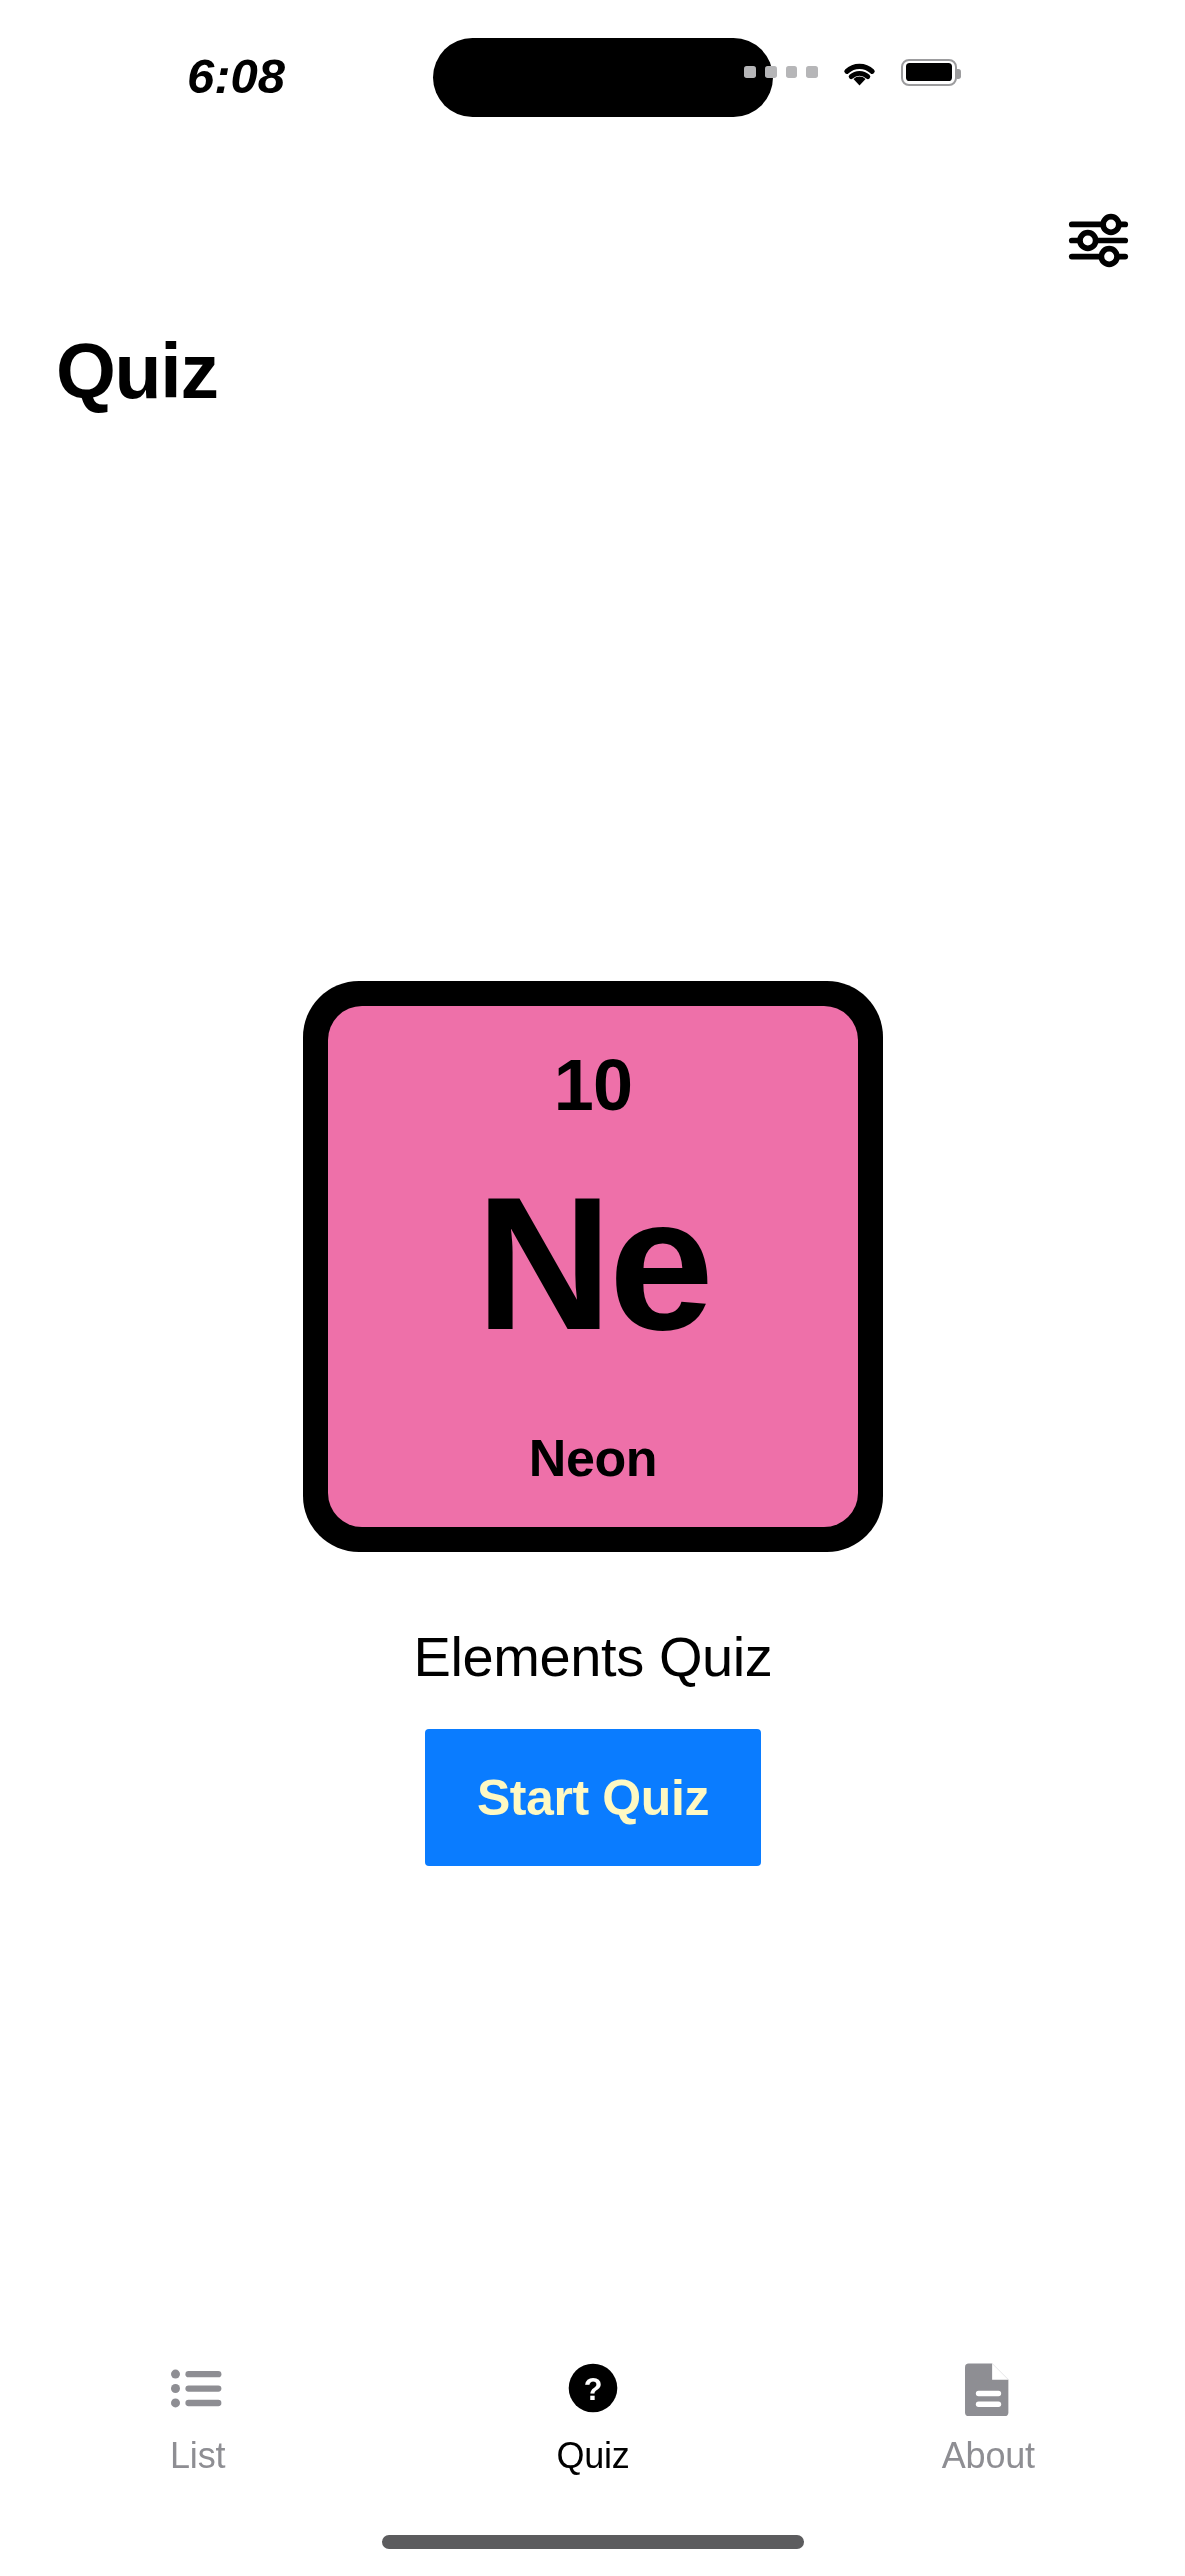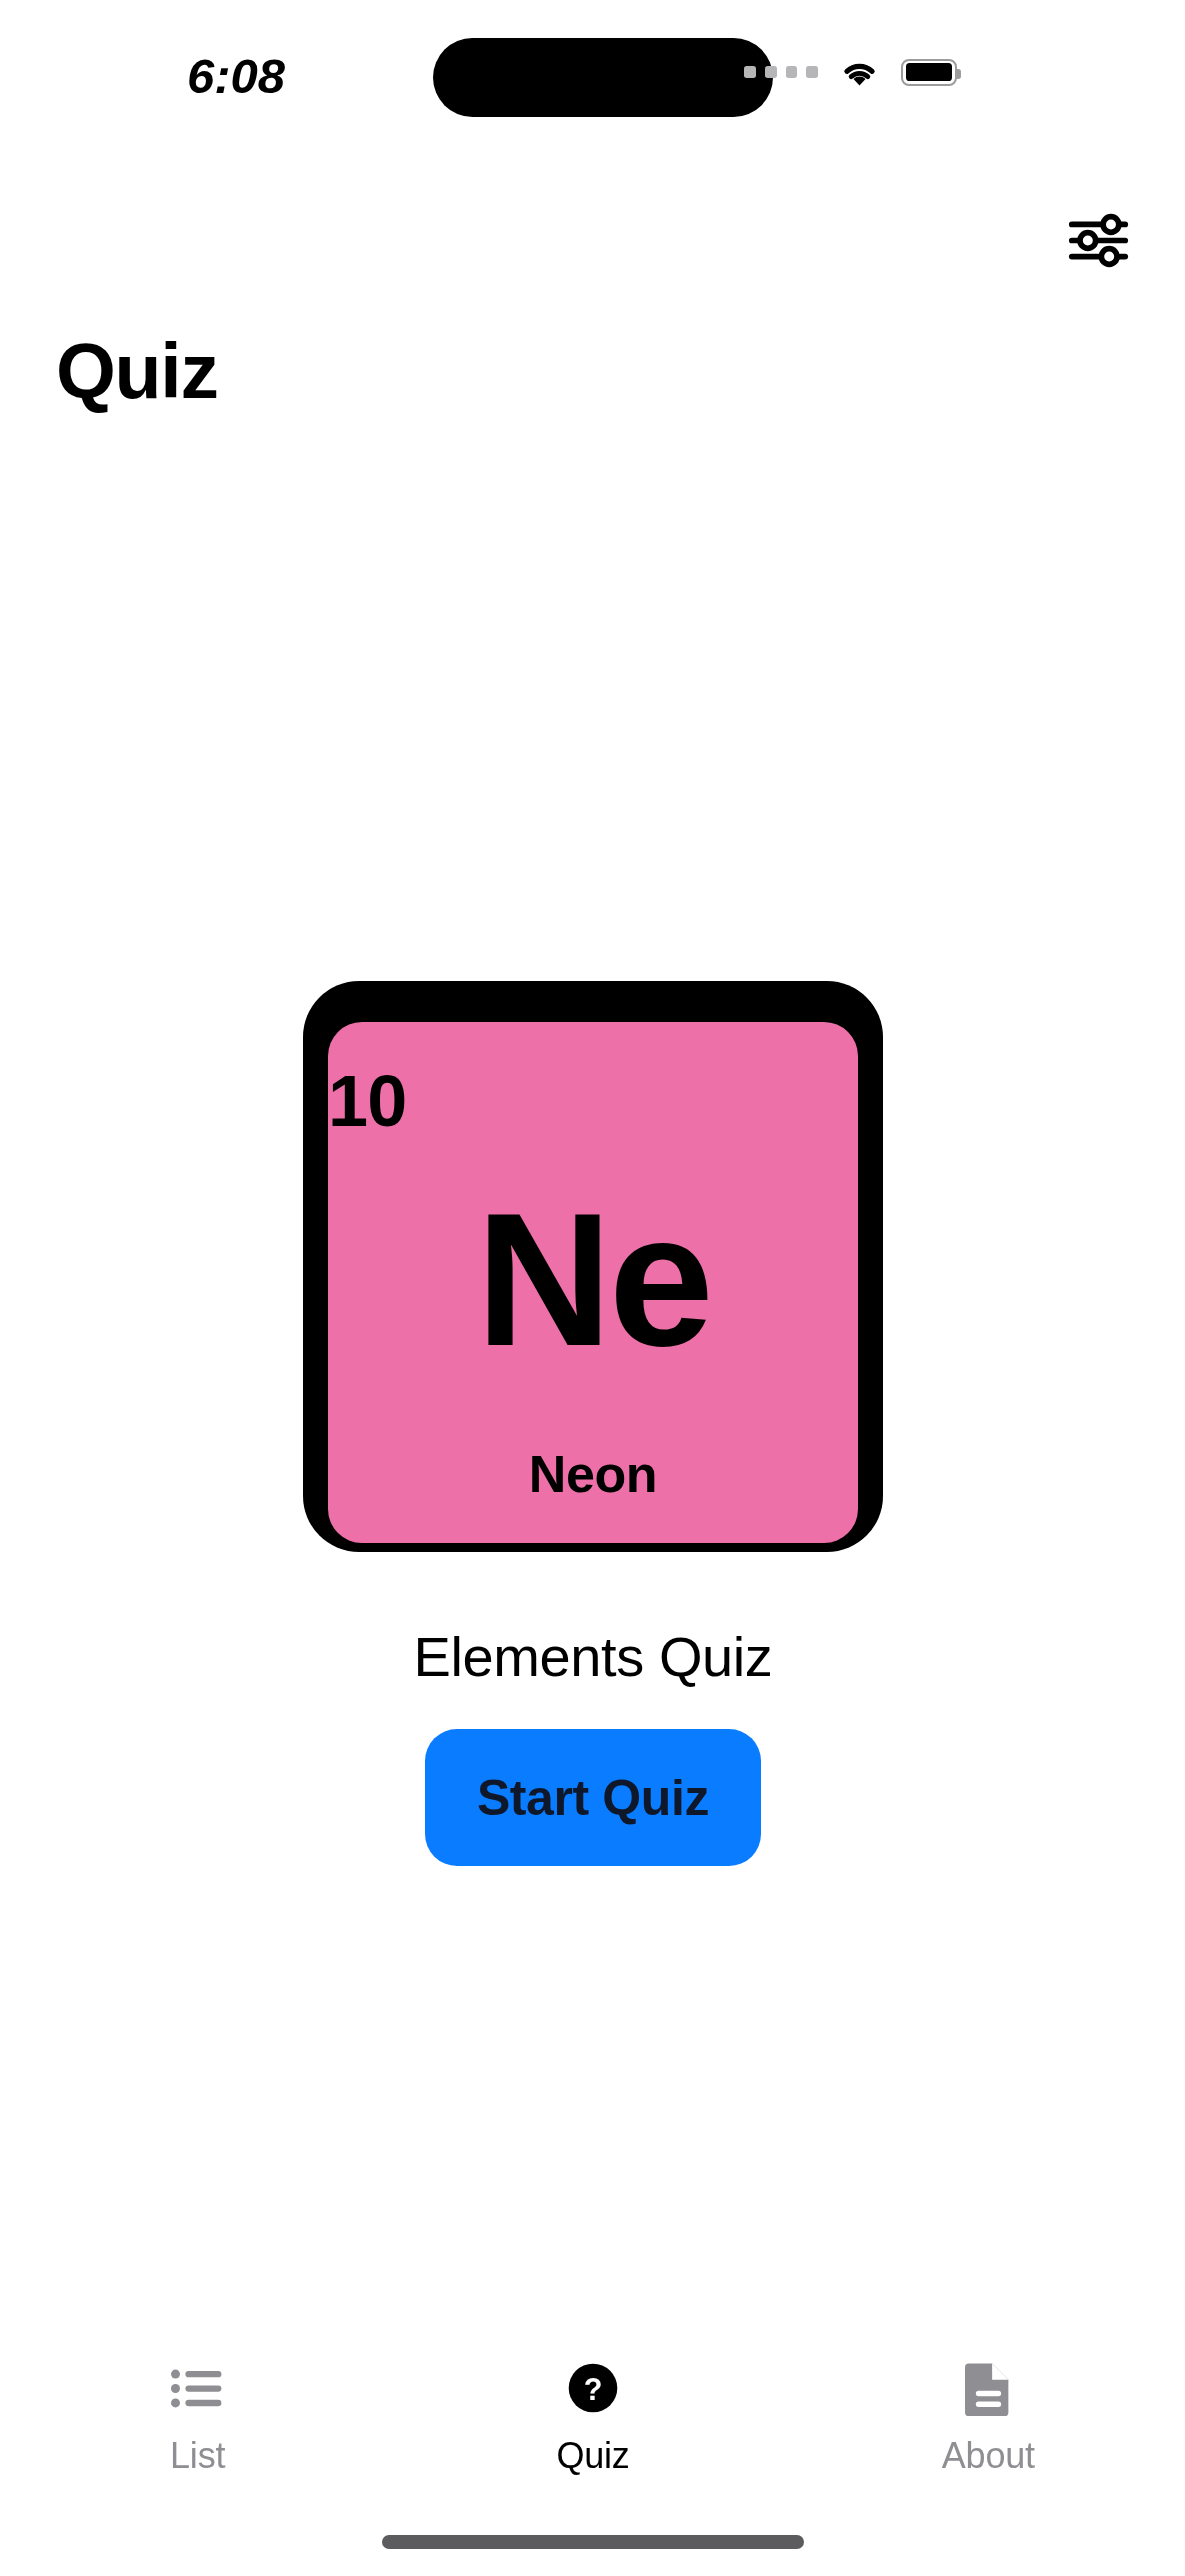--- a/index.html
+++ b/index.html
@@ -74,22 +74,21 @@
     border-radius:56px;
     padding:25px;
     cursor:pointer;
   }
   .element-inner {
     width:100%; height:100%;
     background:#ee70a9;
     border-radius:34px;
     position:relative;
     display:flex; flex-direction:column;
-    align-items:flex-start;
-    margin-top:16px;
+    align-items:center;
   }
   .atomic-number {
     margin-top:43px;
     font-size:72px; font-weight:700; color:#000;
     line-height:72px; letter-spacing:-0.9px;
   }
   .element-symbol {
     position:absolute; top:50%; left:50%;
     transform:translate(-50%,-52%);
     font-size:189px; font-weight:700; color:#000;
@@ -107,23 +106,23 @@
     position:absolute; left:0; top:1625px; width:1186px;
     text-align:center;
     font-size:56px; font-weight:400; color:#000;
     line-height:63px; letter-spacing:-0.4px;
   }
   .start-btn-wrap {
     position:absolute; left:0; top:1729px; width:1186px;
     display:flex; justify-content:center;
   }
   .start-btn {
-    background:#0a7cff; color:#0f172a;
+    background:#0a7cff; color:#fef9c3;
     border:none; outline:none;
-    border-radius:32px;
+    border-radius:4px;
     padding:0 52px;
     height:137px;
     font-family:"Liberation Sans", sans-serif;
     font-size:50px; font-weight:700;
     letter-spacing:-0.4px;
     cursor:pointer;
     display:flex; align-items:center; justify-content:center;
   }
 
   

